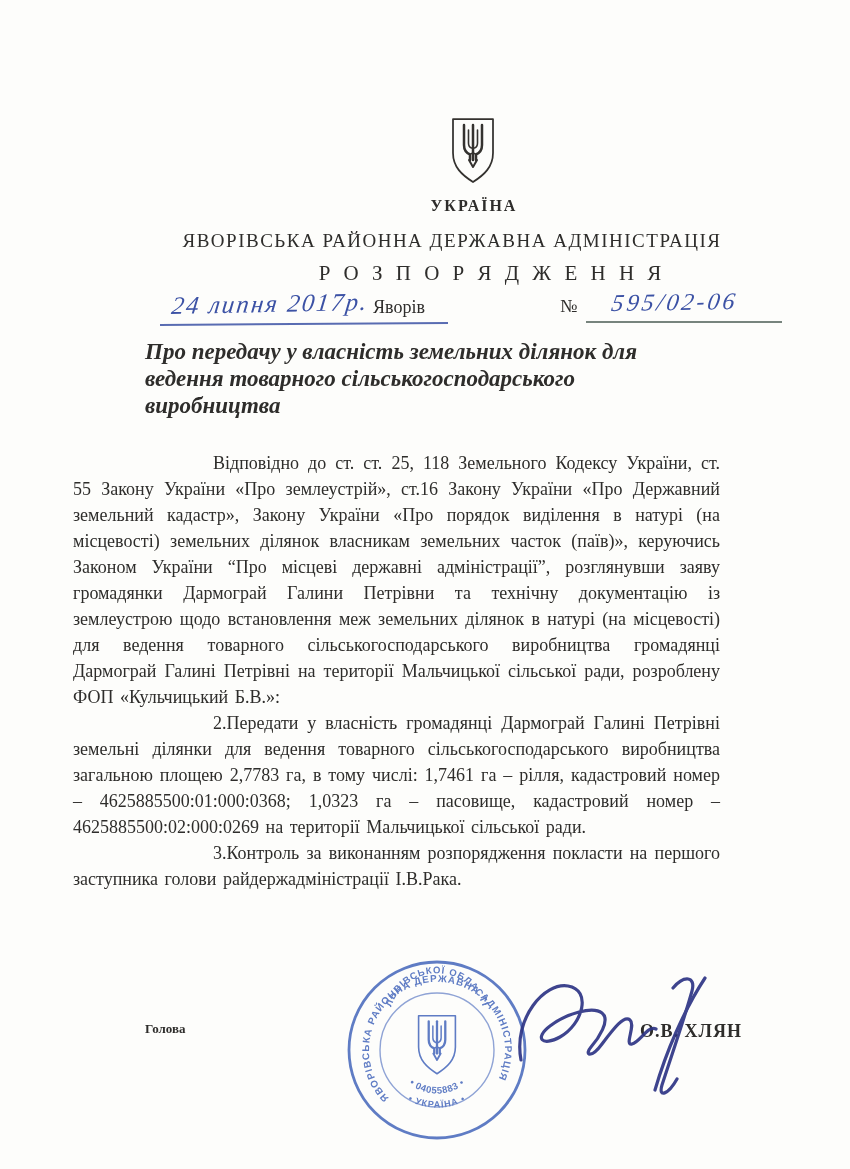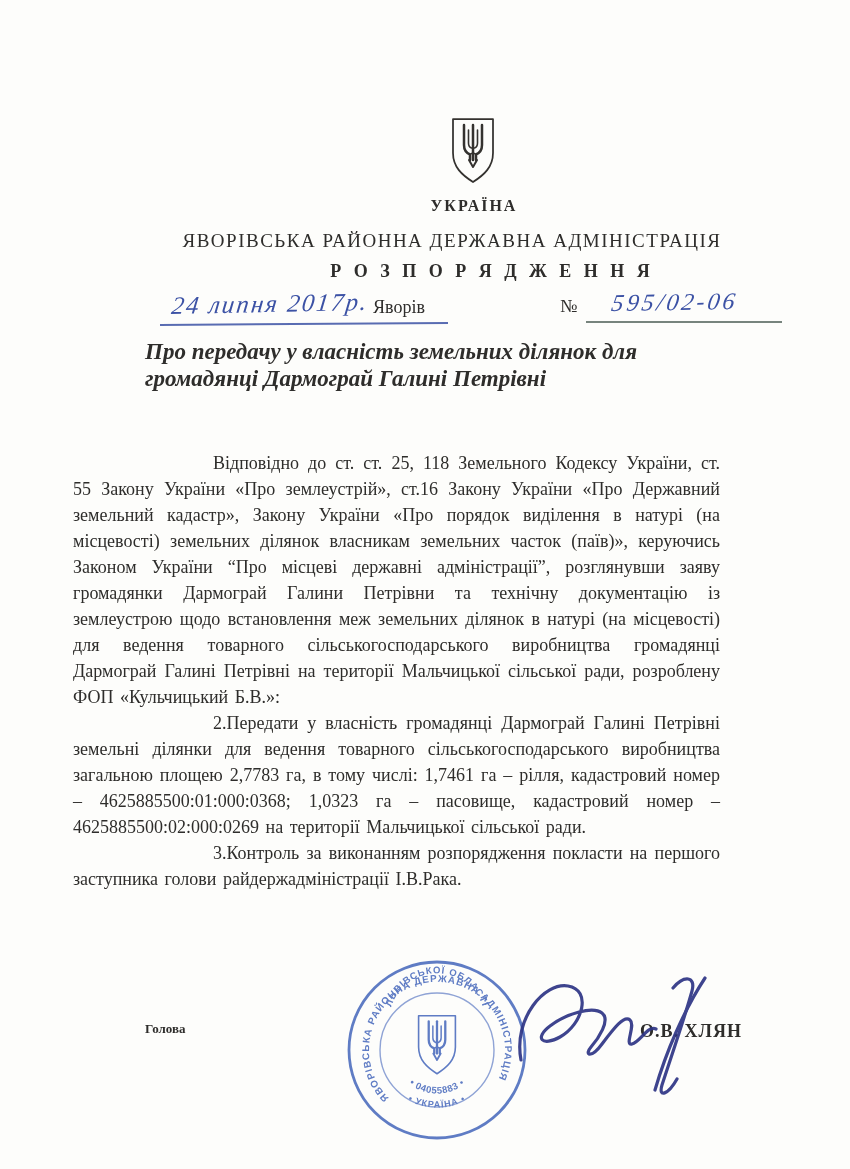--- a/index.html
+++ b/index.html
@@ -17,21 +17,21 @@
     overflow:hidden;
     font-family:"Liberation Serif","DejaVu Serif",serif;
     color:var(--text);
   }
   .abs{position:absolute;}
   .center-x{transform:translateX(-50%);}
   
   .emblem{left:448px;top:116px;}
   .country{left:474px;top:197px;font-size:16px;font-weight:bold;letter-spacing:2px;white-space:nowrap;}
   .authority{left:452px;top:230px;font-size:19px;letter-spacing:1.5px;white-space:nowrap;}
-  .doc-type{left:492px;top:261px;font-size:18px;font-weight:bold;letter-spacing:4px;white-space:nowrap;}
+  .doc-type{left:492px;top:261px;font-size:21px;font-weight:normal;letter-spacing:4px;white-space:nowrap;}
   
   .hand{font-style:italic;color:var(--ink-blue);white-space:nowrap;}
   .date-hand{left:172px;top:290px;font-size:25px;letter-spacing:2px;transform:skewX(-8deg) rotate(-1.2deg);}
   .date-line{left:160px;top:323px;width:288px;height:2px;background:var(--ink-blue);transform:rotate(-0.4deg);opacity:.85;}
   .place{left:373px;top:297px;font-size:18px;}
   .num-label{left:560px;top:296px;font-size:18px;}
   .num-hand{left:612px;top:289px;font-size:24px;letter-spacing:3px;transform:skewX(-10deg) rotate(-1deg);}
   .num-line{left:586px;top:321px;width:196px;height:2px;background:#55655e;opacity:.8;}
   
   .subject{left:145px;top:338px;width:500px;font-size:23px;line-height:27px;font-weight:bold;font-style:italic;}
@@ -79,21 +79,21 @@
 
   <div class="abs hand date-hand">24 липня 2017р.</div>
   <div class="abs date-line"></div>
   <div class="abs place">Яворів</div>
   <div class="abs num-label">№</div>
   <div class="abs hand num-hand">595/02-06</div>
   <div class="abs num-line"></div>
 
   <div class="abs subject">
     <div>Про  передачу  у  власність  земельних  ділянок  для</div>
-    <div>громадянці  Дармограй  Галині  Петрівні</div>
+    <div>ведення товарного сільськогосподарського виробництва</div>
   </div>
 
   <div class="abs body-text">
     <p>Відповідно до ст. ст. 25, 118  Земельного  Кодексу  України, ст. 55 Закону України «Про землеустрій», ст.16 Закону України «Про Державний земельний кадастр», Закону України «Про порядок виділення в натурі (на місцевості) земельних ділянок власникам земельних часток (паїв)», керуючись Законом України “Про місцеві державні адміністрації”, розглянувши заяву громадянки Дармограй Галини Петрівни та технічну документацію із землеустрою щодо встановлення меж земельних ділянок в натурі (на місцевості) для ведення товарного сільськогосподарського виробництва громадянці Дармограй Галині Петрівні на території Мальчицької сільської ради, розроблену ФОП «Кульчицький Б.В.»:</p>
     <p>2.Передати у власність громадянці Дармограй Галині Петрівні земельні ділянки для ведення товарного сільськогосподарського виробництва загальною площею 2,7783 га, в тому числі: 1,7461 га – рілля, кадастровий номер – 4625885500:01:000:0368; 1,0323 га – пасовище, кадастровий номер – 4625885500:02:000:0269 на території Мальчицької сільської  ради.</p>
     <p>3.Контроль за виконанням розпорядження покласти на першого заступника голови райдержадміністрації І.В.Рака.</p>
   </div>
 
   <div class="abs sig-title">Голова</div>
   <div class="abs sig-name">О.В. ХЛЯН</div>

